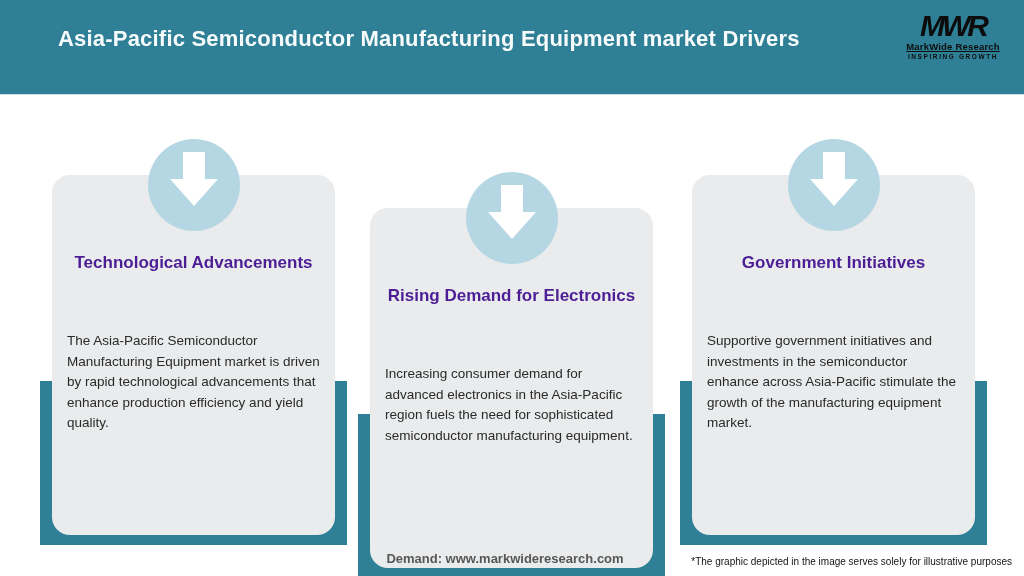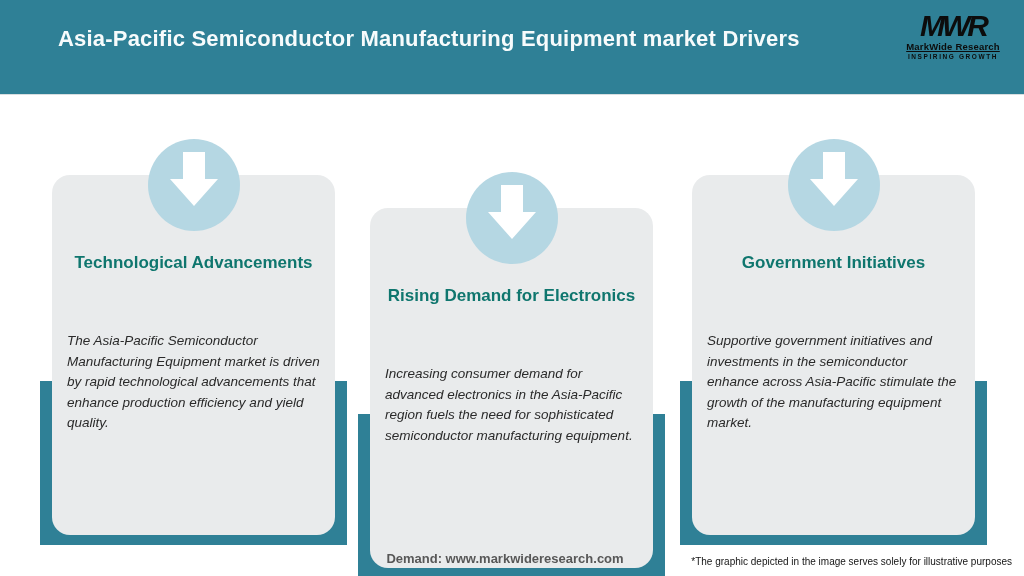--- a/index.html
+++ b/index.html
@@ -39,25 +39,25 @@
     position:absolute;left:0;top:175px;width:283px;height:360px;
     background:#e9ebec;border-radius:18px;
   }
   .circle{
     position:absolute;left:50%;top:139px;transform:translateX(-50%);
     width:92px;height:92px;border-radius:50%;background:#b5d7e3;
   }
   .circle svg{position:absolute;left:0;top:0;}
   .card-title{
     position:absolute;left:0;top:78px;width:100%;
-    text-align:center;font-size:17px;font-weight:bold;color:#0f766e;
+    text-align:center;font-size:17px;font-weight:bold;color:#4c1d95;
   }
   .card-body{
     position:absolute;left:15px;right:13px;top:156px;
-    font-size:13.5px;line-height:20.5px;color:#2a2a2a;font-style:italic;
+    font-size:13.5px;line-height:20.5px;color:#2a2a2a;
   }
   
   .footer-source{
     position:absolute;left:350px;top:551px;width:310px;
     text-align:center;font-size:13px;font-weight:bold;color:#575757;
   }
   .footer-disclaimer{
     position:absolute;right:12px;top:556px;width:330px;
     text-align:right;font-size:10px;color:#141414;
   }

